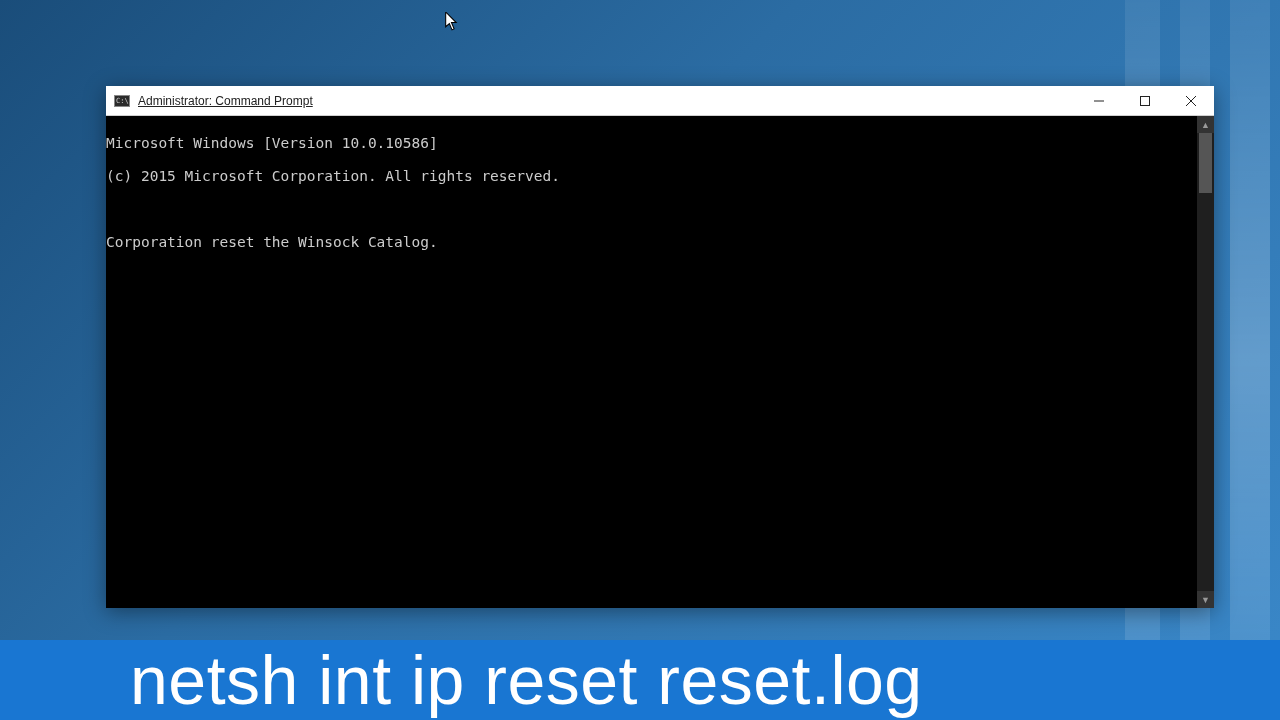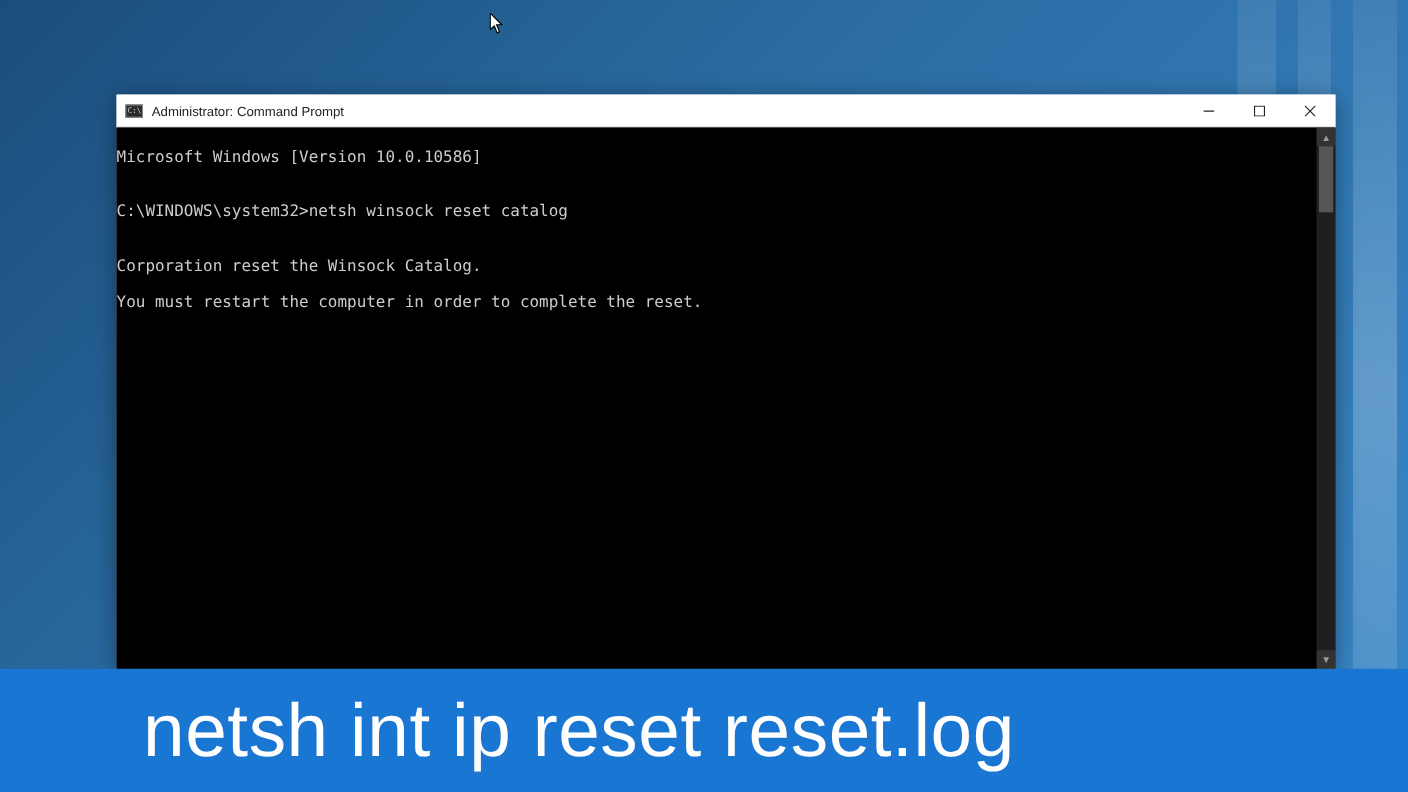--- a/index.html
+++ b/index.html
@@ -65,20 +65,21 @@
     color: #ccc;
     line-height: 10px;
     padding-left: 1px;
     font-family: monospace;
   }
   .titlebar-title {
     margin-left: 8px;
     font-size: 12px;
     color: #222;
     flex: 1;
+    text-decoration: underline;
   }
   .win-controls {
     display: flex;
     height: 100%;
   }
   .win-btn {
     width: 46px;
     height: 100%;
     display: flex;
     align-items: center;
@@ -96,20 +97,21 @@
   .terminal {
     flex: 1;
     background: #000;
     color: #cccccc;
     font-family: Consolas, "Lucida Console", monospace;
     font-size: 14.5px;
     line-height: 16.5px;
     padding: 2px 0 0 0;
     white-space: pre;
     overflow: hidden;
+    border-radius: 24px;
   }
   .terminal .line { display: block; }
   .scrollbar {
     width: 17px;
     background: #2a2a2a;
     position: relative;
     display: flex;
     flex-direction: column;
   }
   .scroll-arrow {
@@ -128,21 +130,21 @@
     left: 2px; right: 2px;
     top: 0; height: 60px;
     background: #555;
   }
 
   
   .caption-bar {
     position: absolute;
     left: 0; right: 0;
     bottom: 0;
-    height: 112px;
+    height: 80px;
     background: #1976d2;
     display: flex;
     align-items: center;
     padding-left: 130px;
   }
   .caption-text {
     color: #ffffff;
     font-size: 68px;
     font-weight: 400;
     letter-spacing: 0.5px;
@@ -181,25 +183,24 @@
         <svg viewBox="0 0 10 10">
             <line x1="0" y1="0" x2="10" y2="10" stroke="#222" stroke-width="1"></line>
             <line x1="10" y1="0" x2="0" y2="10" stroke="#222" stroke-width="1"></line>
           </svg>
       </div>
     </div>
   </div>
   <div class="terminal-wrap">
     <div class="terminal">
 <span class="line">Microsoft Windows [Version 10.0.10586]</span>
-<span class="line"></span>
-<span class="line">C:\WINDOWS\system32&gt;netsh winsock reset catalog</span>
+<span class="line">(c) 2015 Microsoft Corporation. All rights reserved.</span>
+<span class="line"></span>
 <span class="line"></span>
 <span class="line">Corporation reset the Winsock Catalog.</span>
-<span class="line">You must restart the computer in order to complete the reset.</span>
 <span class="line"></span>
 <span class="line"></span>
     </div>
     <div class="scrollbar">
       <div class="scroll-arrow">▲</div>
       <div class="scroll-track">
         <div class="scroll-thumb"></div>
       </div>
       <div class="scroll-arrow">▼</div>
     </div>

